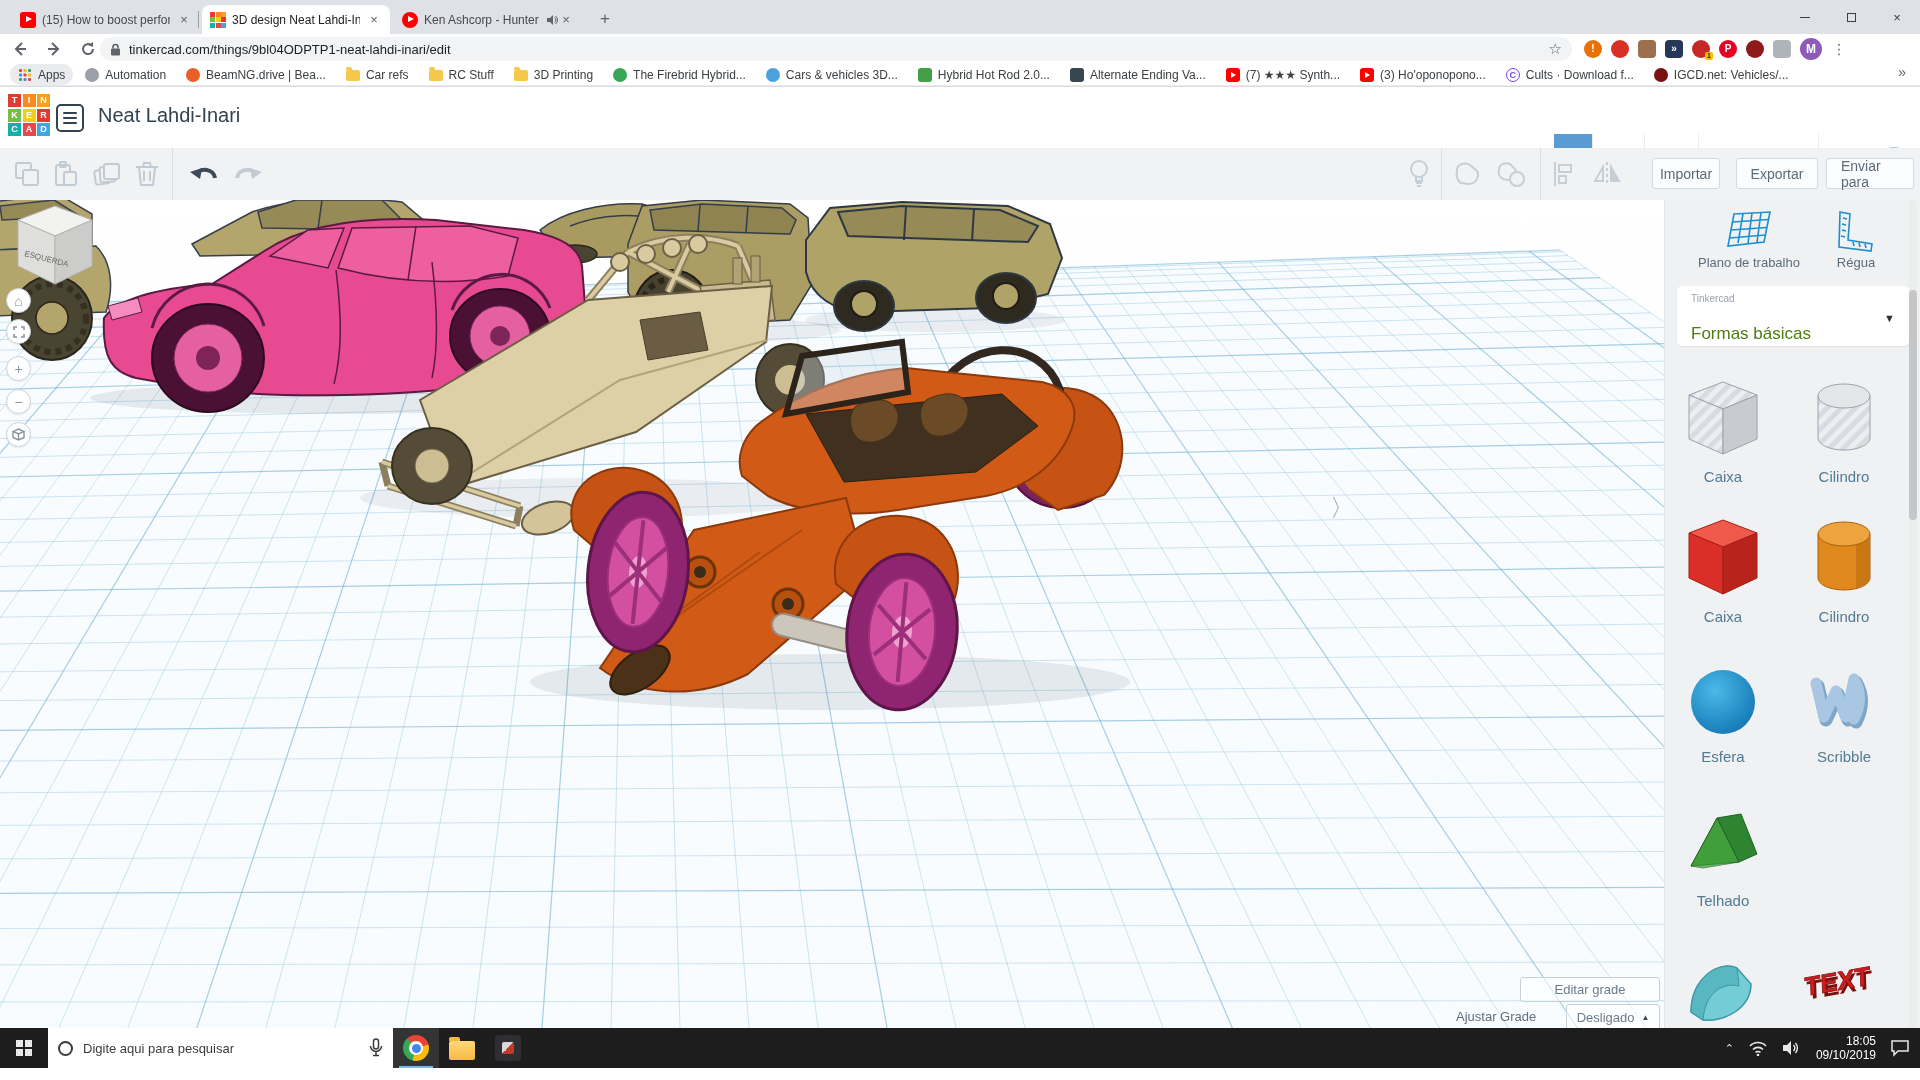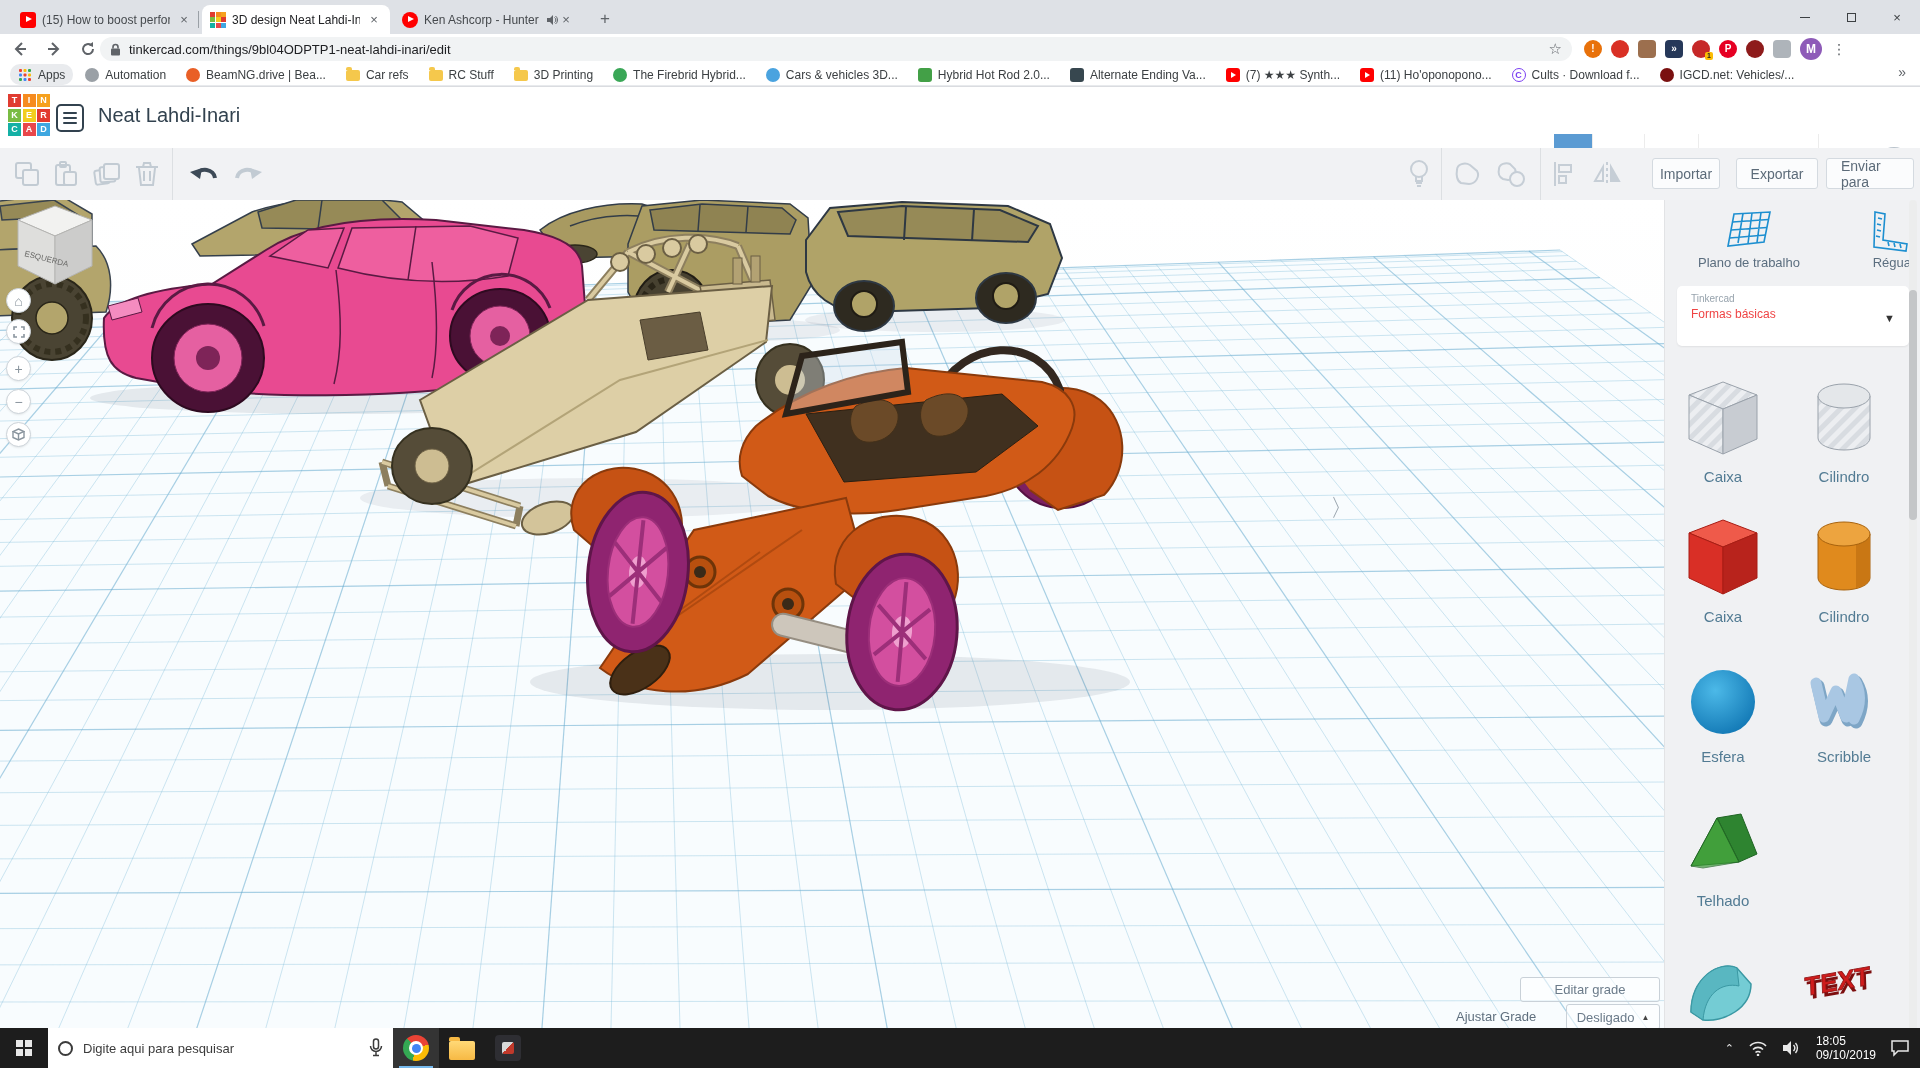--- a/index.html
+++ b/index.html
@@ -92,21 +92,21 @@
   .grid-ctrls-btn { position:absolute; left:1520px; top:777px; width:140px; height:25px; border:1px solid #c9d1d8; border-radius:3px; background:rgba(255,255,255,.55); color:#6b7b8a; font-size:13px; display:flex; align-items:center; justify-content:center; }
   .ajustar-label { position:absolute; left:1456px; top:809px; font-size:13px; color:#5f6f7e; }
   .snap-select { position:absolute; left:1566px; top:804px; width:94px; height:26px; border:1px solid #c9d1d8; border-radius:3px; background:rgba(255,255,255,.55); color:#6b7b8a; font-size:13px; display:flex; align-items:center; justify-content:center; gap:7px; }
   .snap-select .caret-up { font-size:8px; color:#444; }
 
   
   .sidebar { position:absolute; left:1664px; top:200px; width:256px; height:840px; background:#f0f1f3; border-left:1px solid #e2e3e5; }
   .sb-tool { position:absolute; width:110px; text-align:center; color:#5b6e7f; font-size:13px; }
   .sb-dropdown { position:absolute; left:12px; top:86px; width:232px; height:60px; background:#fff; border-radius:5px; box-shadow:0 1px 2px rgba(0,0,0,.07); padding:7px 14px; }
   .sb-brand { font-size:10px; color:#97a3ad; }
-  .sb-selected { font-size:12px; color:#ef4444; margin-top:3px; }
+  .sb-selected { font-size:17px; color:#4d7c0f; margin-top:20px; }
   .sb-caret { position:absolute; right:14px; top:26px; font-size:11px; color:#333; }
   .shape { position:absolute; width:110px; text-align:center; }
   .shape .shp-label { font-size:15px; color:#527b93; margin-top:4px; }
   .sb-scroll { position:absolute; right:3px; top:0; width:8px; height:840px; background:#eceded; border-radius:4px; }
   .sb-thumb { position:absolute; left:0; top:90px; width:8px; height:230px; background:#c4c6c8; border-radius:4px; }
 
   
   .taskbar { position:absolute; left:0; top:1028px; width:1920px; height:40px; background:#1d1d1d; display:flex; align-items:center; }
   .tb-start { width:48px; height:40px; display:flex; align-items:center; justify-content:center; }
   .winlogo { display:grid; grid-template-columns:7px 7px; grid-template-rows:7px 7px; gap:1.5px; }
@@ -118,21 +118,21 @@
   .tb-appbtn.active { background:rgba(255,255,255,.1); }
   .tb-appbtn.active::after { content:""; position:absolute; bottom:0; left:6px; right:6px; height:2px; background:#76b9ed; }
   .chrome-ico { width:26px; height:26px; border-radius:50%; background:conic-gradient(from -45deg, #ea4335 0 120deg, #fbbc05 120deg 240deg, #34a853 240deg 360deg); position:relative; }
   .chrome-ico::before { content:""; position:absolute; left:6px; top:6px; width:14px; height:14px; border-radius:50%; background:#fff; }
   .chrome-ico::after { content:""; position:absolute; left:8.5px; top:8.5px; width:9px; height:9px; border-radius:50%; background:#4285f4; }
   .folder-ico { width:26px; height:19px; background:linear-gradient(#ffd977,#f7b944); border-radius:2px; position:relative; margin-top:4px; }
   .folder-ico::before { content:""; position:absolute; top:-4px; left:0; width:11px; height:4px; background:#f7b944; border-radius:2px 2px 0 0; }
   .app3-ico { width:26px; height:26px; background:#2e2e33; border-radius:4px; position:relative; }
   .app3-ico::before { content:""; position:absolute; left:7px; top:7px; width:12px; height:12px; border-radius:2px; background:linear-gradient(135deg,#d8d8d8 50%, #c0392b 50%); }
   .tray { margin-left:auto; display:flex; align-items:center; gap:14px; padding-right:10px; color:#e8e8e8; }
-  .tray-clock { text-align:left; font-size:12px; line-height:14px; color:#fff; }
+  .tray-clock { text-align:right; font-size:12px; line-height:14px; color:#fff; }
   .tray-chevron { font-size:11px; }
 </style>
 </head>
 <body>
 
 <div class="screen">
 
   <div class="tabstrip">
     <div class="tab" style="left:12px;">
       <span class="fav yt"></span>
@@ -261,21 +261,21 @@
       <span class="bm-item">
         <span class="bm-ico bi-dark-square"></span>
         <span class="bm-label">Alternate Ending Va...</span>
       </span>
       <span class="bm-item">
         <span class="bm-ico bi-youtube"></span>
         <span class="bm-label">(7) ★★★ Synth...</span>
       </span>
       <span class="bm-item">
         <span class="bm-ico bi-youtube"></span>
-        <span class="bm-label">(11) Ho'oponopono...</span>
+        <span class="bm-label">(3) Ho'oponopono...</span>
       </span>
       <span class="bm-item">
         <span class="bm-ico bi-cults"></span>
         <span class="bm-label">Cults · Download f...</span>
       </span>
       <span class="bm-item">
         <span class="bm-ico bi-igcd"></span>
         <span class="bm-label">IGCD.net: Vehicles/...</span>
       </span>
       <span class="bm-overflow">»</span>
@@ -679,21 +679,21 @@
   </div>
 
   <div class="sidebar">
     <div class="sb-tool" style="left:29px; top:10px;">
       <svg width="46" height="42" viewBox="0 0 46 42" fill="none" stroke="#1d8fd0" stroke-width="1.6">
         <polygon points="8,4 44,2 38,32 2,36"></polygon>
         <path d="M17,3.5 L12,33 M26,3 L22,33.5 M35,2.5 L31,32.5 M6.5,12 L42.5,9.5 M5,20 L41,17.5 M3.5,28 L39.5,25"></path>
       </svg>
       <div>Plano de trabalho</div>
     </div>
-    <div class="sb-tool" style="left:136px; top:10px;text-align:right;">
+    <div class="sb-tool" style="left:136px; top:10px;">
       <svg width="40" height="42" viewBox="0 0 40 42" fill="none" stroke="#1d8fd0" stroke-width="1.6">
         <path d="M4,2 L14,4 L12,30 L36,34 L35,41 L3,37 Z"></path>
         <path d="M7,8 L11,9 M6,14 L10,15 M6,20 L10,21 M5,26 L9,27 M17,32 L18,36 M23,33 L24,37 M29,34 L30,38"></path>
       </svg>
       <div>Régua</div>
     </div>
 
     <div class="sb-dropdown">
       <div class="sb-brand">Tinkercad</div>
       <div class="sb-selected">Formas básicas</div>

